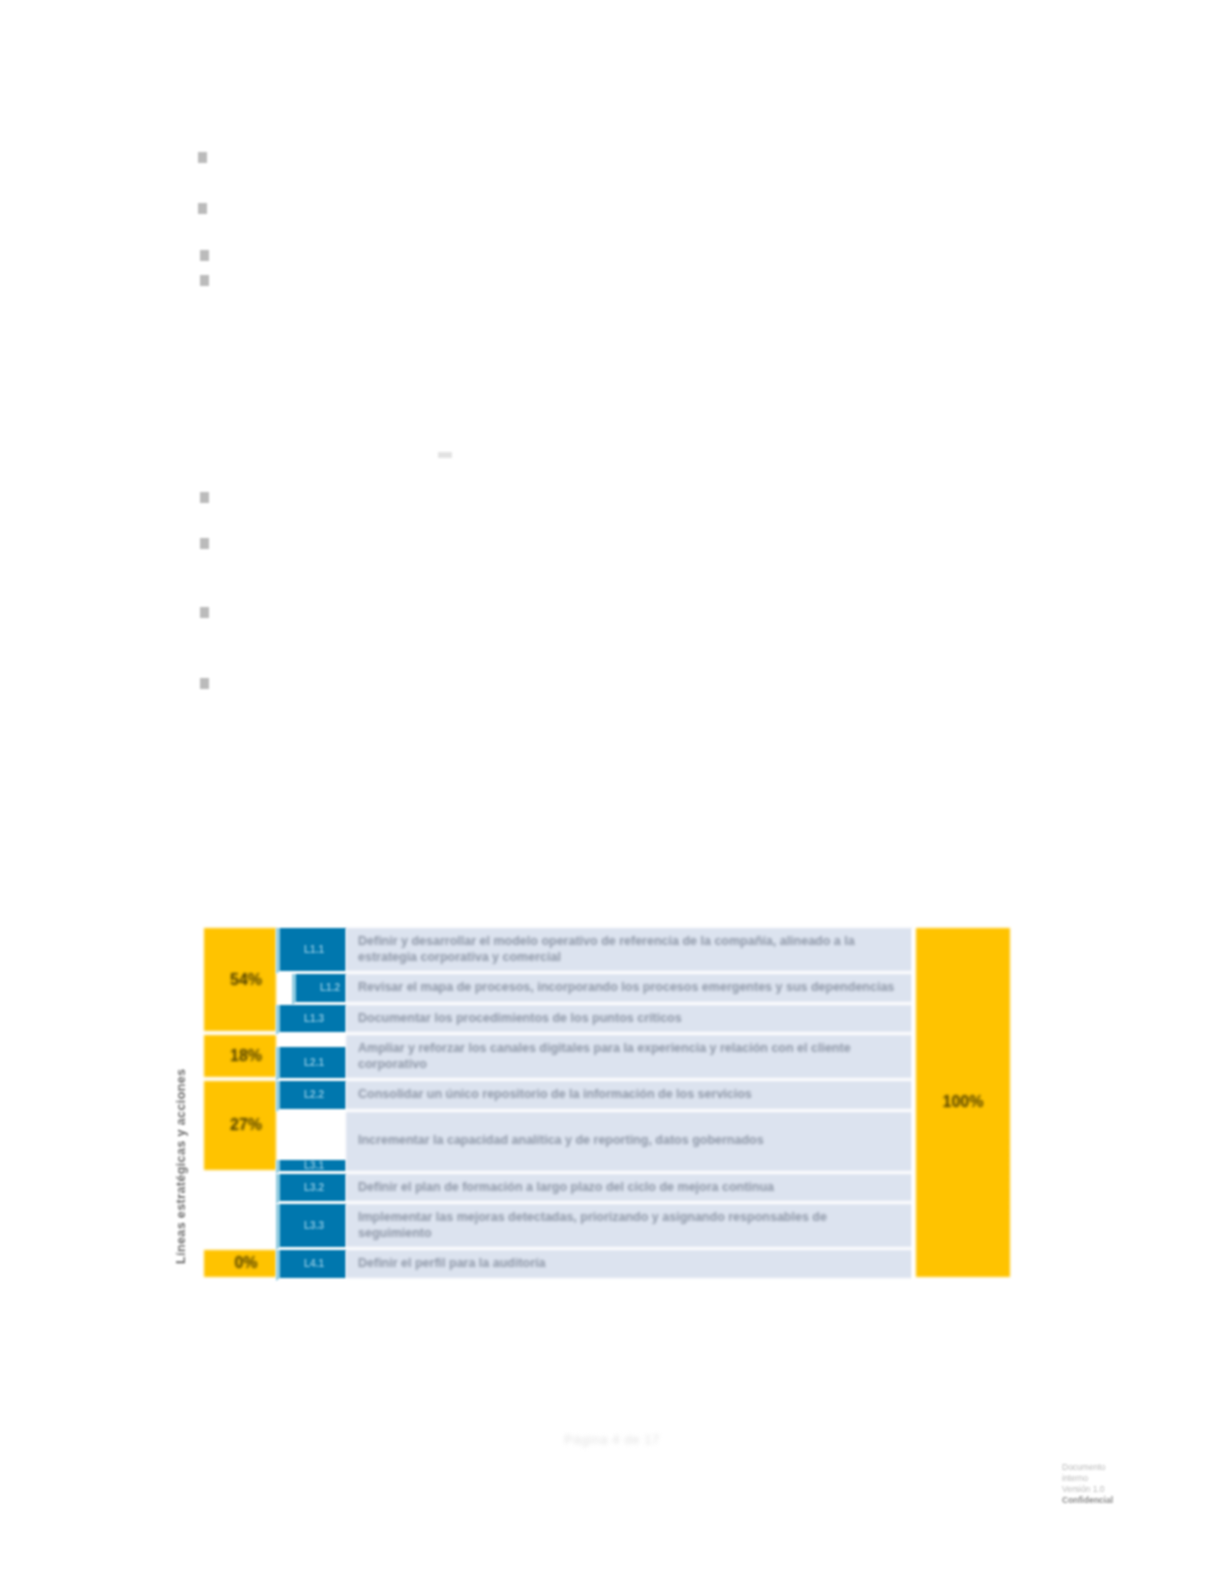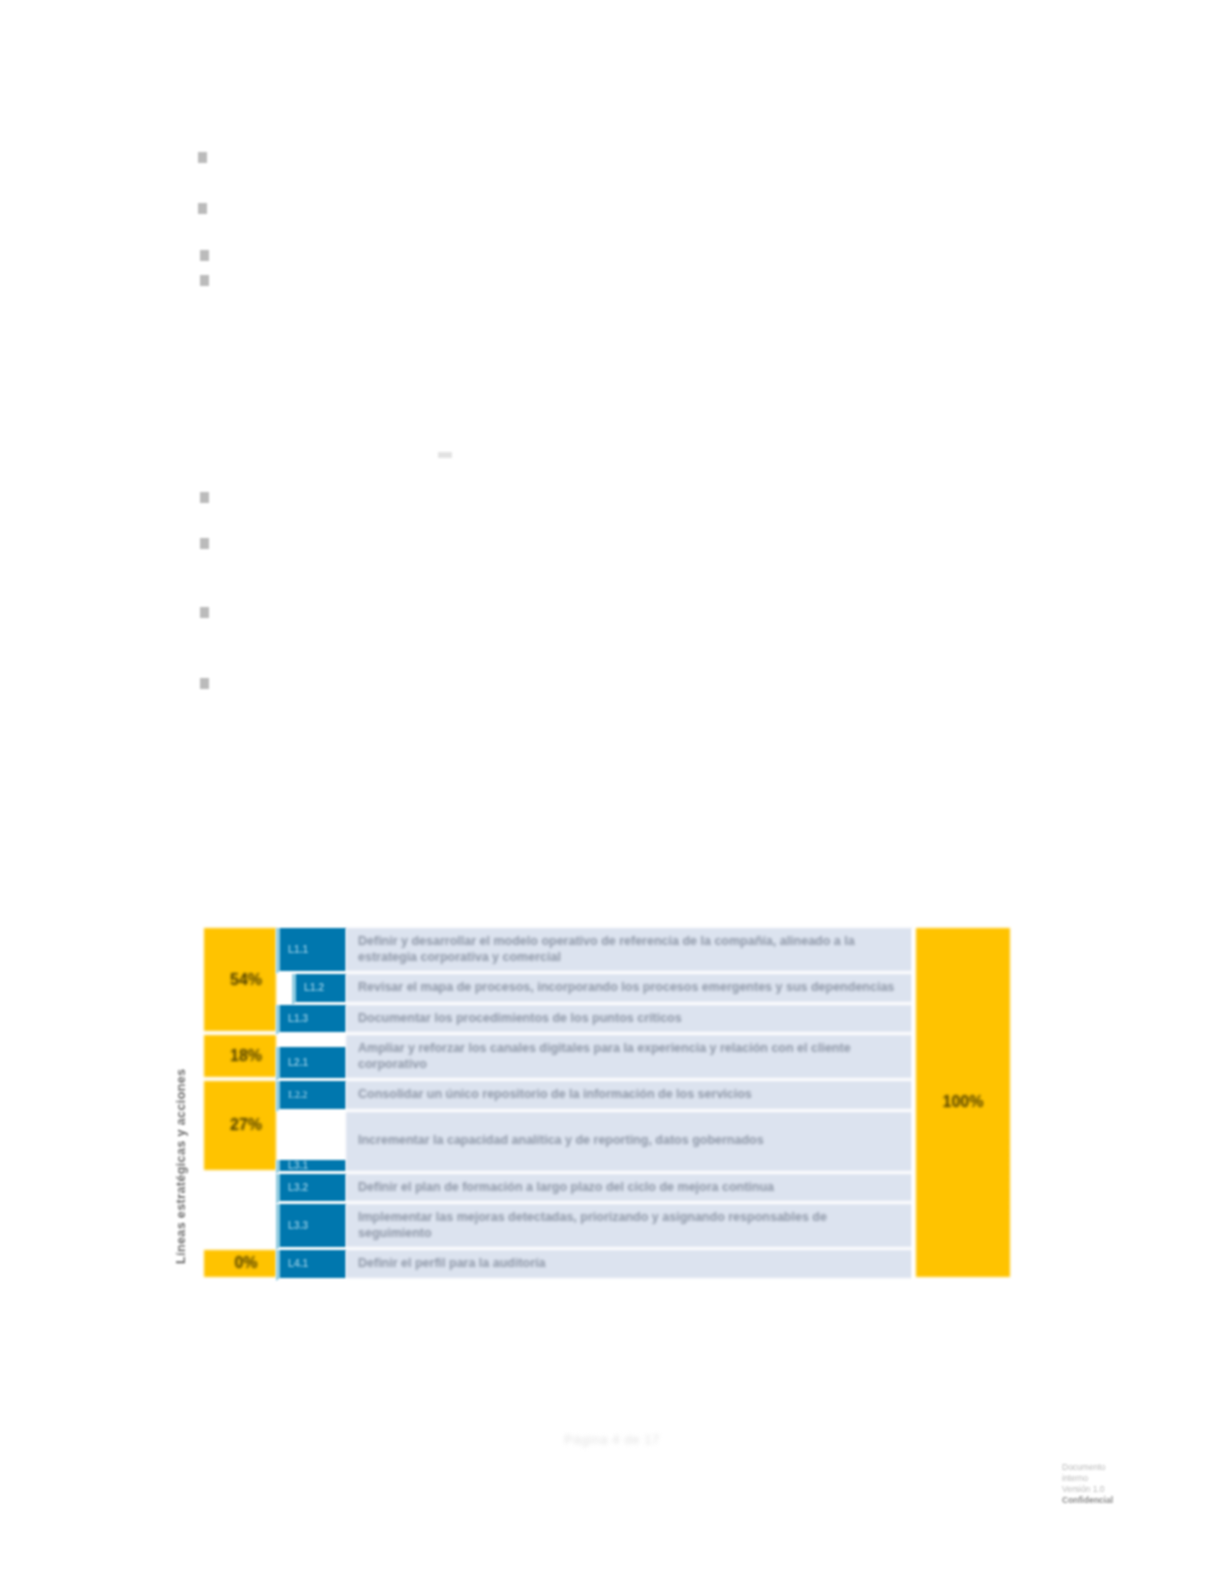--- a/index.html
+++ b/index.html
@@ -65,21 +65,21 @@
     box-sizing:border-box;
     padding-left:12px;
   }
   .pct-cell.empty{background:#ffffff;border-bottom:4px solid #ffffff;}
 
   .code-cell{
     background:#0077AE;
     color:#7fc0dd;
     font-weight:bold;font-size:10px;
     display:flex;align-items:center;
-    padding:0 8px;
+    padding:0 24px;
     border-bottom:3px solid #ffffff;
     border-left:4px solid #8fcbe0;
     box-sizing:border-box;
     line-height:11px;
   }
 
   .desc-cell{
     background:#DCE3EF;
     color:#8d96a6;
     font-size:12.5px;line-height:15.5px;
@@ -179,21 +179,21 @@
 
     <div class="code-cell blur-xs" style="grid-column:2;grid-row:2;margin-left:16px;">L1.2</div>
     <div class="desc-cell blur" style="grid-column:3;grid-row:2;">Revisar el mapa de procesos, incorporando los procesos emergentes y sus dependencias</div>
 
     <div class="code-cell blur-xs" style="grid-column:2;grid-row:3;">L1.3</div>
     <div class="desc-cell blur" style="grid-column:3;grid-row:3;">Documentar los procedimientos de los puntos críticos</div>
 
     <div class="code-cell blur-xs" style="grid-column:2;grid-row:4;margin-top:12px;">L2.1</div>
     <div class="desc-cell blur" style="grid-column:3;grid-row:4;">Ampliar y reforzar los canales digitales para la experiencia y relación con el cliente corporativo</div>
 
-    <div class="code-cell blur-xs" style="grid-column:2;grid-row:5;font-family:Liberation Serif, serif;">L2.2</div>
+    <div class="code-cell blur-xs" style="grid-column:2;grid-row:5;">L2.2</div>
     <div class="desc-cell blur" style="grid-column:3;grid-row:5;">Consolidar un único repositorio de la información de los servicios</div>
 
     <div class="code-cell blur-xs" style="grid-column:2;grid-row:6;margin-top:48px;">L3.1</div>
     <div class="desc-cell blur" style="grid-column:3;grid-row:6;">Incrementar la capacidad analítica y de reporting, datos gobernados</div>
 
     <div class="code-cell blur-xs" style="grid-column:2;grid-row:7;text-align:center;">L3.2</div>
     <div class="desc-cell blur" style="grid-column:3;grid-row:7;">Definir el plan de formación a largo plazo del ciclo de mejora continua</div>
 
     <div class="code-cell blur-xs" style="grid-column:2;grid-row:8;">L3.3</div>
     <div class="desc-cell blur" style="grid-column:3;grid-row:8;">Implementar las mejoras detectadas, priorizando y asignando responsables de seguimiento</div>

